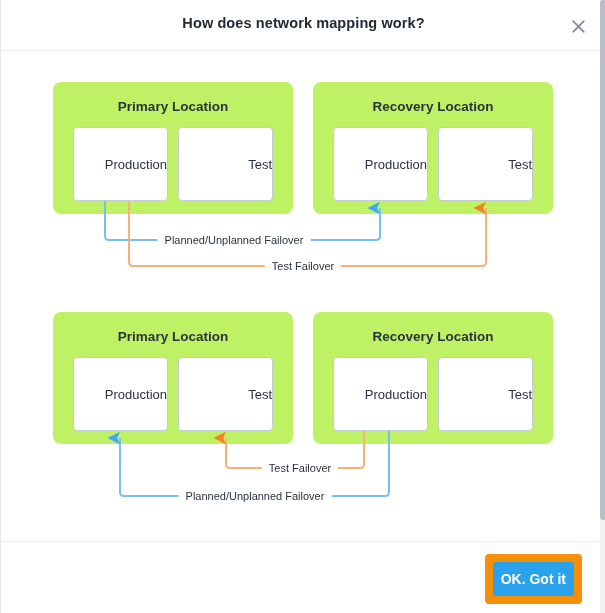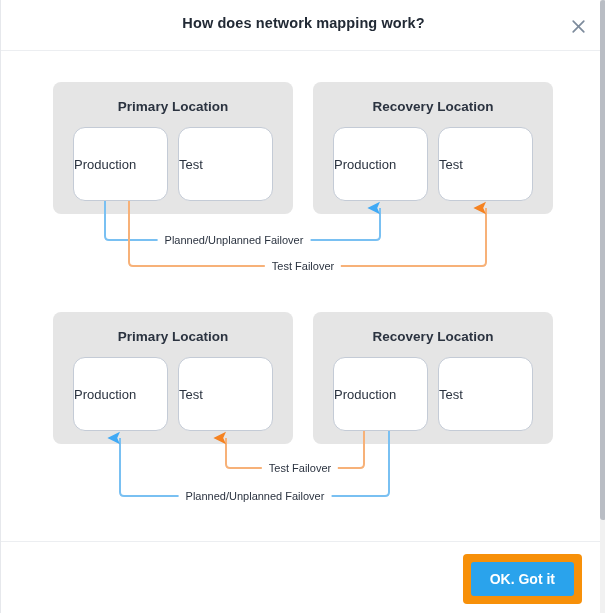--- a/index.html
+++ b/index.html
@@ -58,42 +58,42 @@
   }
   .diagram {
     position: absolute;
     left: 0; top: 0;
     width: 605px; height: 490px;
   }
 
   
   .panel {
     position: absolute;
-    background: #e5e5e5;
+    background: #bef264;
     border-radius: 8px;
     box-sizing: border-box;
   }
   .panel-title {
     position: absolute;
     left: 0; top: 17px;
     width: 100%;
     text-align: center;
     font-size: 13.5px;
     font-weight: bold;
     color: #2b3340;
   }
   .node {
     position: absolute;
     background: #ffffff;
     border: 1px solid #c4cbd6;
-    border-radius: 12px;
+    border-radius: 4px;
     box-sizing: border-box;
     display: flex;
     align-items: center;
-    justify-content: flex-start;
+    justify-content: flex-end;
     font-size: 13px;
     color: #2b3340;
   }
 
   
   .wires {
     position: absolute;
     left: 0; top: 0;
     width: 605px; height: 490px;
     pointer-events: none;
@@ -130,21 +130,21 @@
     padding: 8px;
   }
   .ok-btn {
     background: #2aa3ec;
     color: #ffffff;
     border: 0;
     border-radius: 3px;
     font-family: "Liberation Sans", sans-serif;
     font-size: 14px;
     font-weight: bold;
-    padding: 9px 19px;
+    padding: 9px 8px;
     cursor: pointer;
     display: block;
   }
 
   
   .scrollbar-track {
     position: absolute;
     right: 0; top: 0;
     width: 6px; height: 613px;
     background: #f1f1f1;

